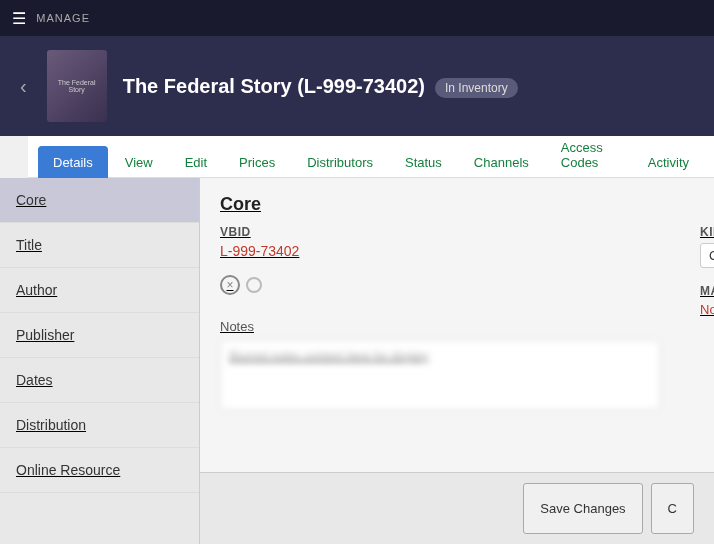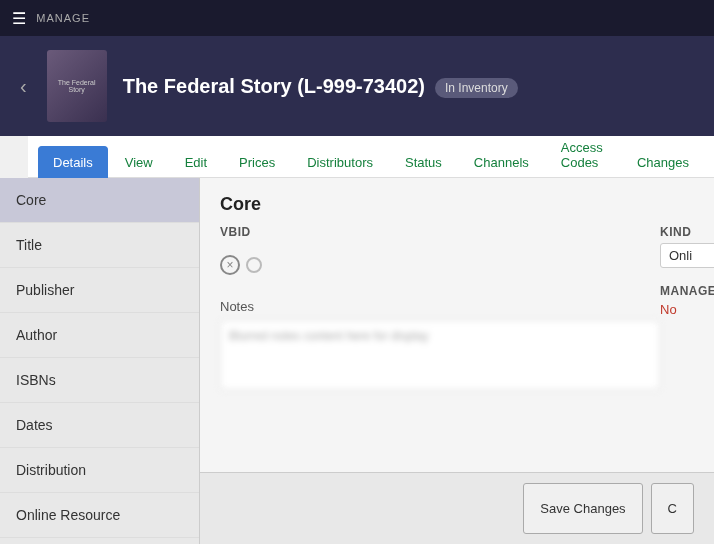--- a/index.html
+++ b/index.html
@@ -123,20 +123,21 @@
       color: white;
       border-color: #3a7bd5;
       border-bottom-color: #3a7bd5;
     }
 
     
     .main-content {
       display: flex;
       height: calc(544px - 36px - 100px - 42px);
       background: #f0f0f0;
+      text-decoration: underline;
     }
 
     
     .sidebar {
       width: 200px;
       background: #e8e8e8;
       flex-shrink: 0;
       border-right: 1px solid #ccc;
     }
     .sidebar-item {
@@ -159,20 +160,21 @@
     }
     .detail-section-title {
       font-size: 18px;
       font-weight: bold;
       padding: 16px 20px 10px;
       color: #222;
     }
     .detail-body {
       padding: 0 20px;
       display: flex;
+      gap: 40px;
     }
     .detail-left {
       flex: 1;
     }
     .detail-right {
       width: 160px;
     }
     .field-group {
       margin-bottom: 16px;
     }
@@ -309,42 +311,42 @@
 
 <div class="tabs-bar">
   <div class="tab active-blue">Details</div>
   <div class="tab">View</div>
   <div class="tab">Edit</div>
   <div class="tab">Prices</div>
   <div class="tab">Distributors</div>
   <div class="tab">Status</div>
   <div class="tab">Channels</div>
   <div class="tab">Access Codes</div>
-  <div class="tab">Changes</div>
+  <div class="tab">Activity</div>
 </div>
 
 <div class="main-content">
 
   <nav class="sidebar">
     <div class="sidebar-item active">Core</div>
     <div class="sidebar-item">Title</div>
+    <div class="sidebar-item">Author</div>
     <div class="sidebar-item">Publisher</div>
-    <div class="sidebar-item">Author</div>
-    <div class="sidebar-item">ISBNs</div>
     <div class="sidebar-item">Dates</div>
     <div class="sidebar-item">Distribution</div>
     <div class="sidebar-item">Online Resource</div>
   </nav>
 
   <div class="detail-panel" style="position: relative;">
     <div class="detail-section-title">Core</div>
     <div class="detail-body">
       <div class="detail-left">
         <div class="field-group">
           <div class="field-label">VBID</div>
+          <div class="field-value-link">L-999-73402</div>
         </div>
 
         <div class="kind-input-wrapper">
           <div class="circle-x">×</div>
           <div class="circle-empty"></div>
         </div>
         <div class="field-group">
         </div>
         <div class="field-group">
           <div class="notes-label">Notes</div>

